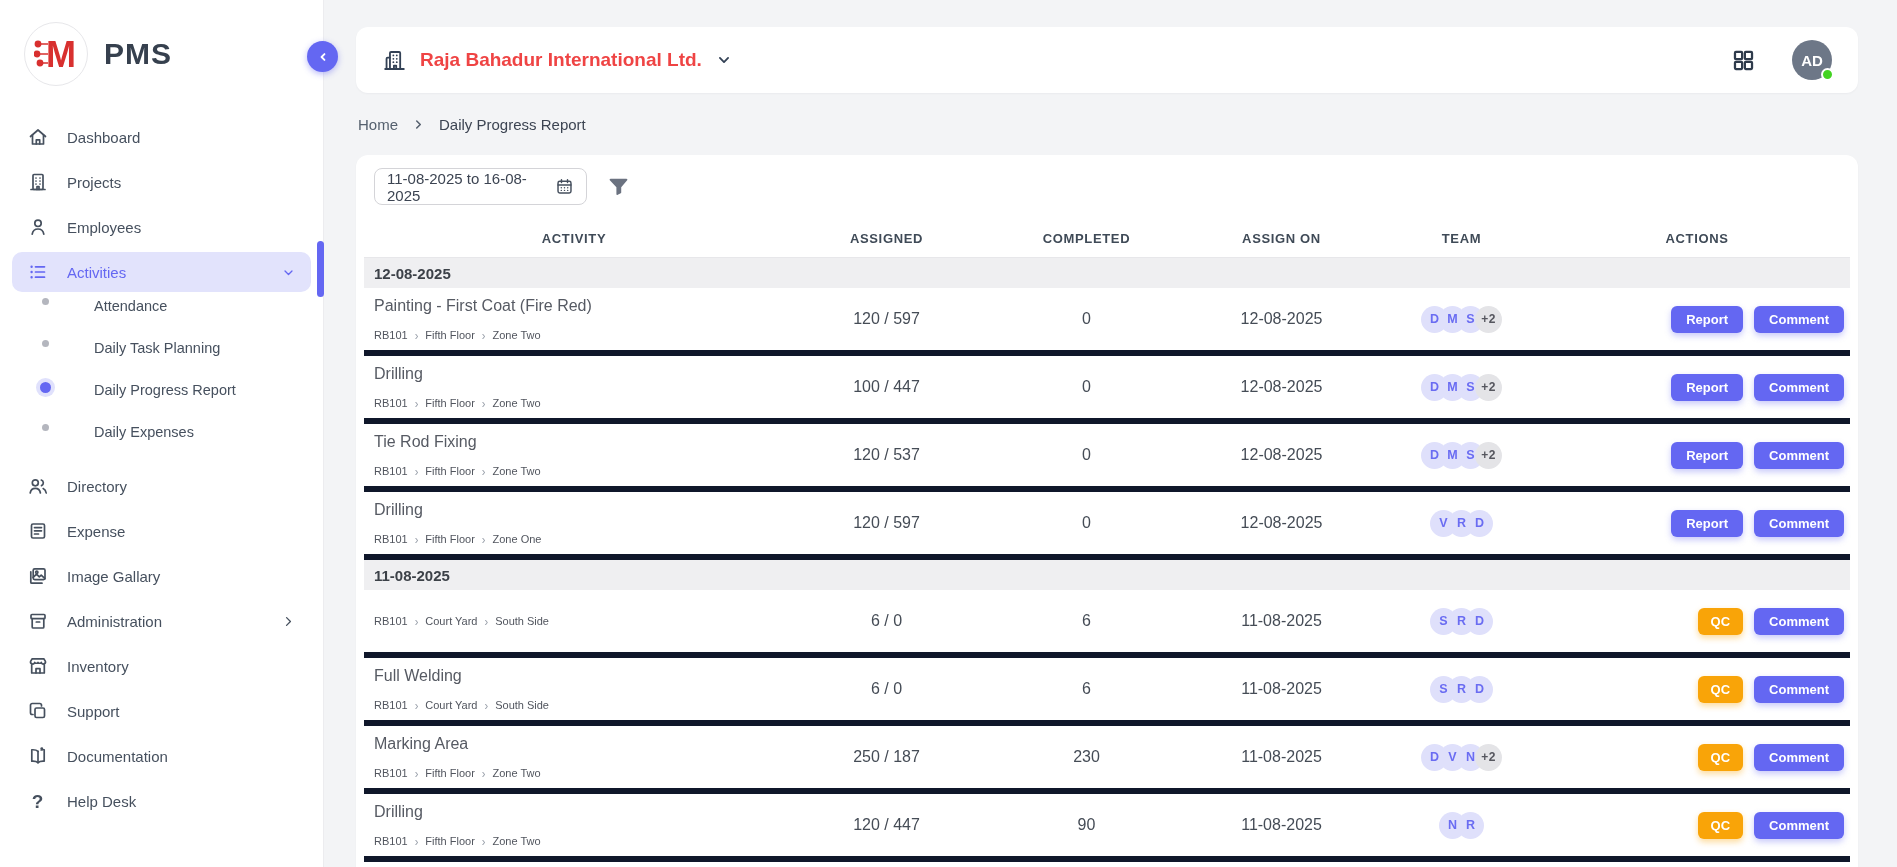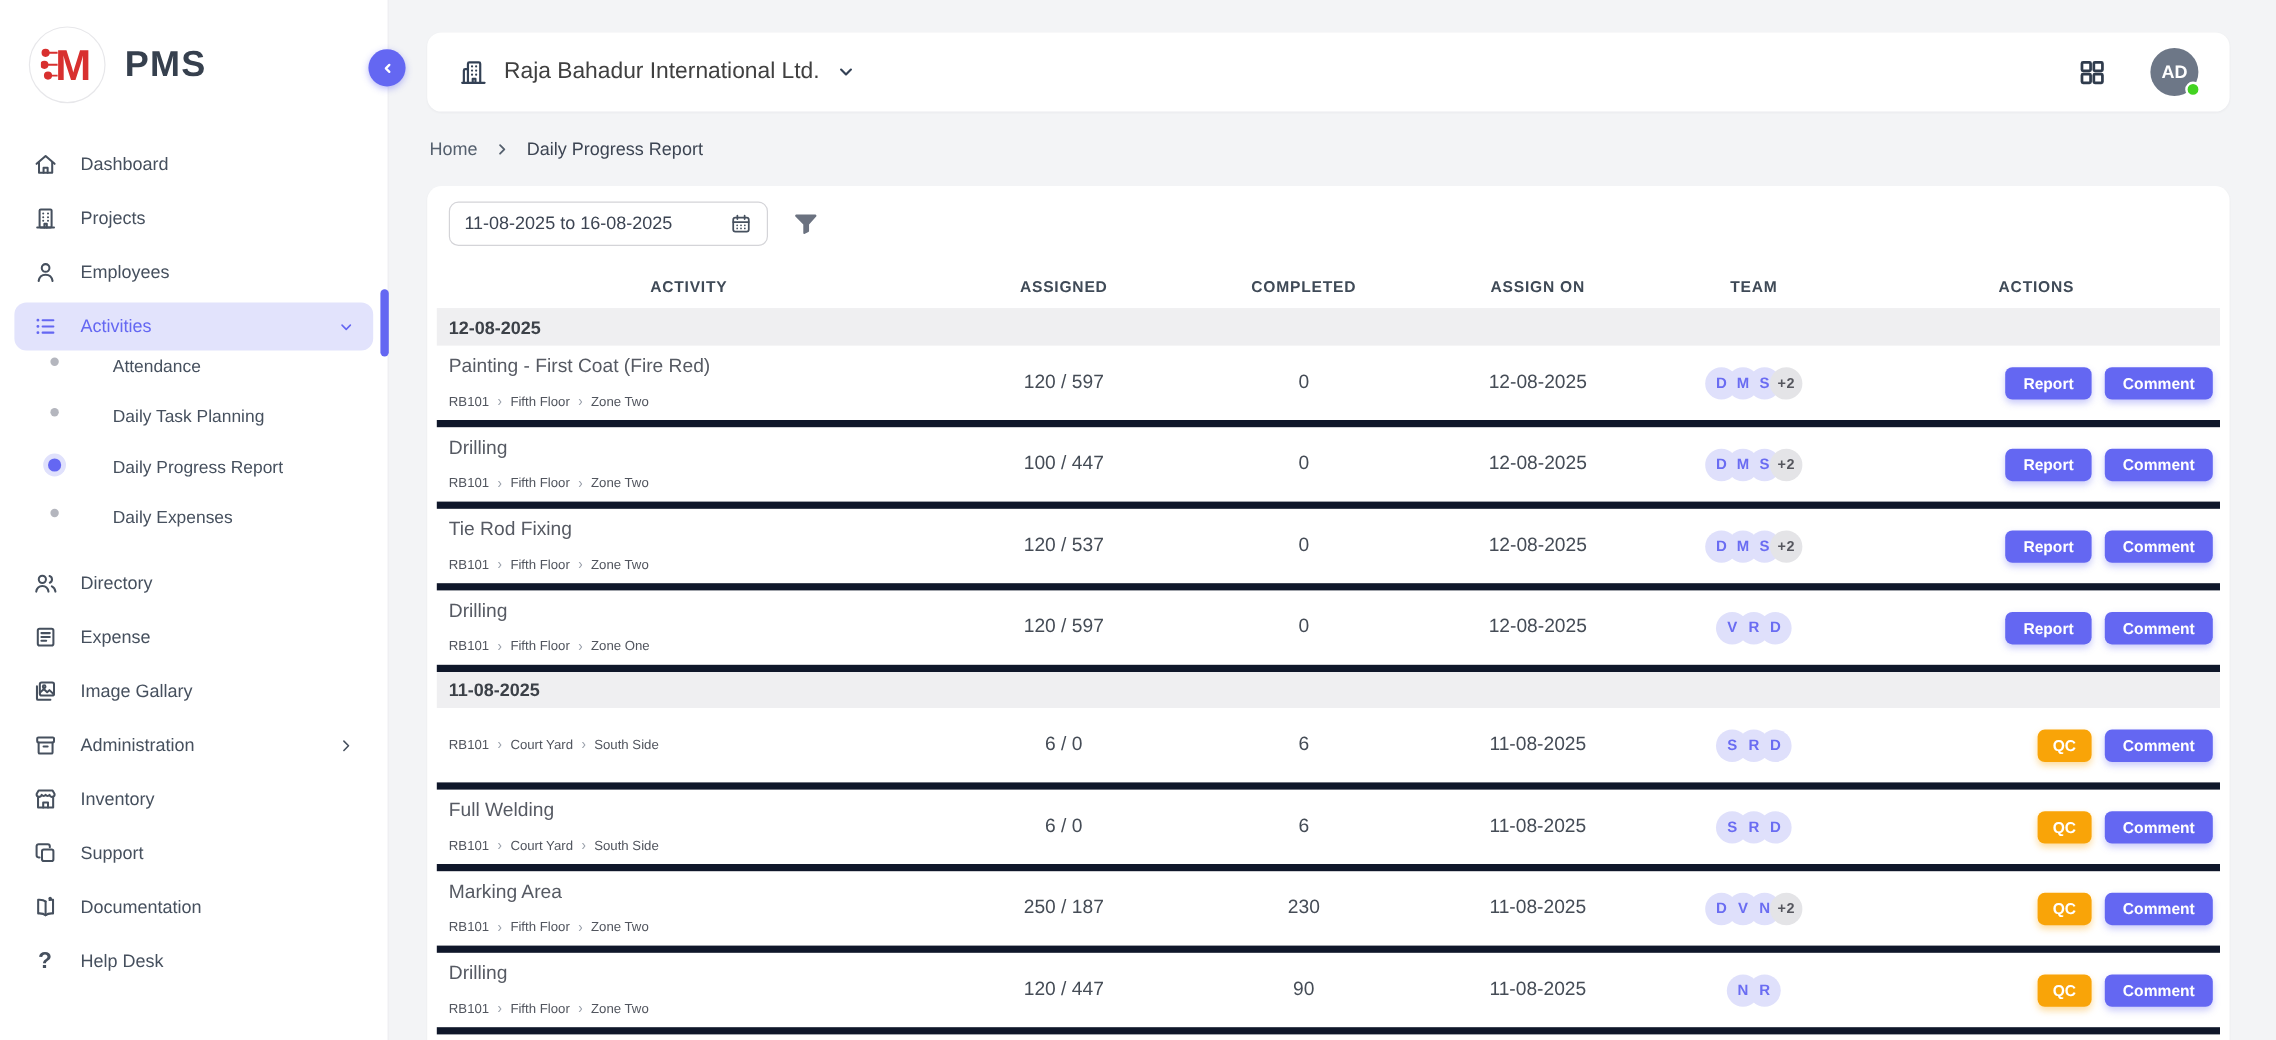--- a/index.html
+++ b/index.html
@@ -51,21 +51,21 @@
     background:#6467f2; border:none; display:flex; align-items:center; justify-content:center;
     color:#fff; cursor:pointer; z-index:6; box-shadow:0 2px 6px rgba(100,103,242,.45);
   }
   
   .main { flex:1; height:867px; padding:27px 39px 0 32px; overflow:hidden; }
   .header-card {
     background:#fff; border-radius:12px; height:66px; display:flex; align-items:center;
     justify-content:space-between; padding:0 26px; box-shadow:0 1px 2px rgba(15,23,42,.04);
   }
   .company-picker { display:flex; align-items:center; gap:13px; cursor:pointer; color:#334155; }
-  .company-name { font-size:19px; font-weight:400; color:#404040; }
+  .company-name { font-size:19px; font-weight:700; color:#ef4444; }
   .header-right { display:flex; align-items:center; gap:36px; }
   .grid-btn { background:none; border:none; cursor:pointer; color:#2f3b4c; display:flex; }
   .avatar-wrap { position:relative; cursor:pointer; }
   .avatar {
     width:40px; height:40px; border-radius:50%; background:#6d7787; color:#fff;
     font-size:15px; font-weight:700; display:flex; align-items:center; justify-content:center;
   }
   .online-dot {
     position:absolute; right:-2px; bottom:-1px; width:13px; height:13px; border-radius:50%;
     background:#43d322; border:2px solid #fff;
@@ -75,21 +75,21 @@
   .crumb { color:#55606e; cursor:pointer; }
   .crumb.current { color:#3c4452; cursor:default; }
   .crumb-sep { color:#55606e; display:flex; }
   
   .content-card {
     background:#fff; border-radius:12px 12px 0 0; padding:13px 8px 0 8px; height:750px;
     box-shadow:0 1px 2px rgba(15,23,42,.04);
   }
   .filter-row { display:flex; align-items:center; gap:20px; padding-left:10px; }
   .date-range {
-    width:266px; height:37px; border:1px solid #d4d4d8; border-radius:8px;
+    width:213px; height:37px; border:1px solid #d4d4d8; border-radius:8px;
     display:flex; align-items:center; justify-content:space-between; padding:0 12px;
     font-size:15px; color:#3c4452; background:#fff; cursor:pointer;
   }
   .funnel-btn { background:none; border:none; cursor:pointer; display:flex; }
   
   .table { margin-top:15px; }
   .thead {
     display:grid; grid-template-columns:420px 205px 195px 195px 165px 1fr;
     height:38px; align-items:center; border-bottom:1px solid #e7e7ea;
   }

